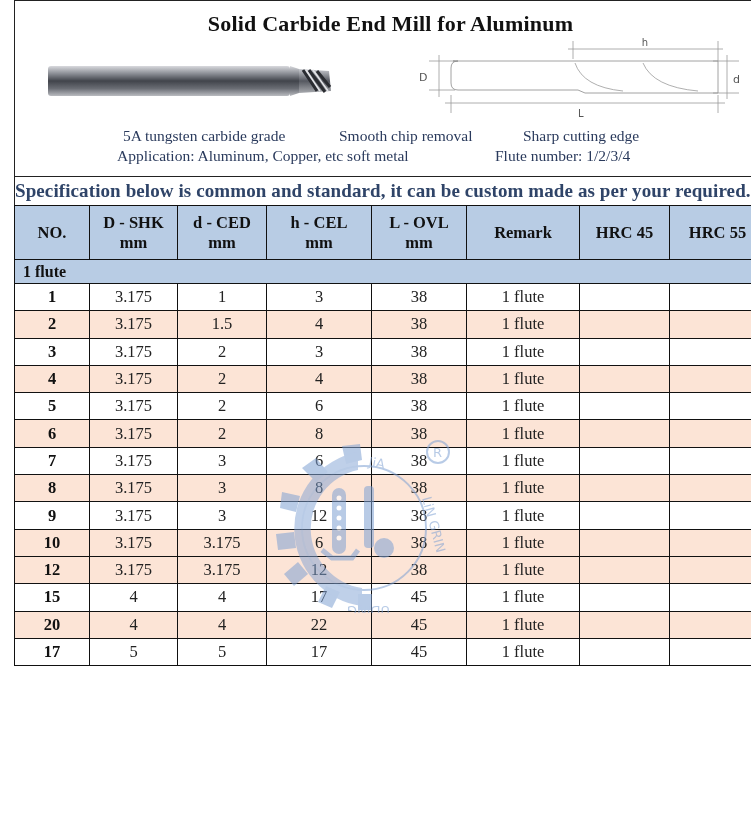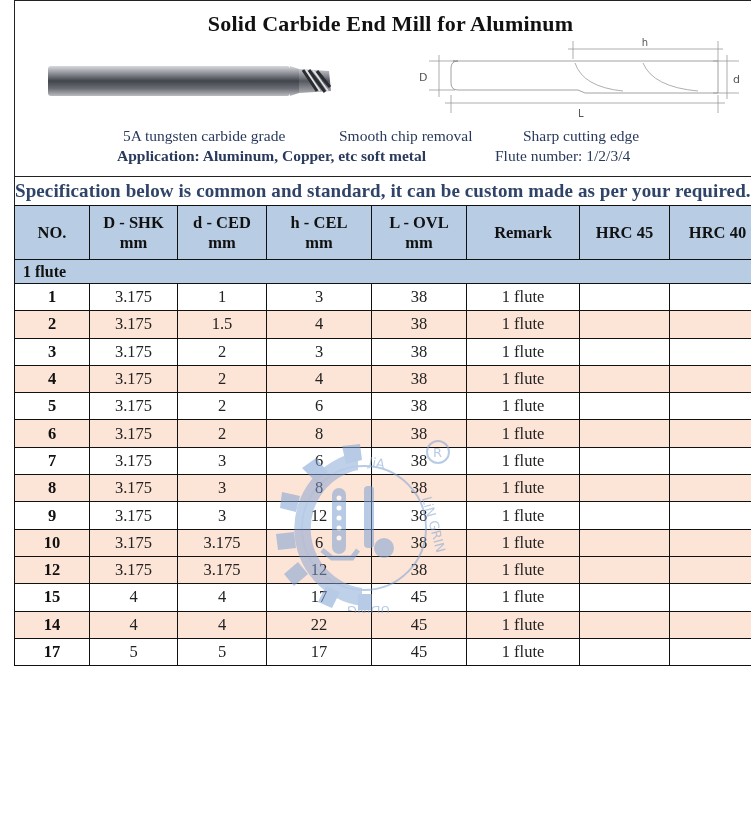--- a/index.html
+++ b/index.html
@@ -110,21 +110,21 @@
       <text x="232" y="9" font-size="10" fill="#555" text-anchor="middle">h</text>
       <text x="6" y="44" font-size="11" fill="#555">D</text>
       <text x="320" y="46" font-size="11" fill="#555">d</text>
       <text x="165" y="80" font-size="10" fill="#555">L</text>
     </svg>
 
     <div class="features">
       <span class="feat" style="left:108px; top:0;text-align:right;">5A tungsten carbide grade</span>
       <span class="feat" style="left:324px; top:0;text-align:right;">Smooth chip removal</span>
       <span class="feat" style="left:508px; top:0;">Sharp cutting edge</span>
-      <span class="feat" style="left:102px; top:20px;font-weight:bold;">Application: Aluminum, Copper, etc soft metal</span>
+      <span class="feat" style="left:102px; top:20px;">Application: Aluminum, Copper, etc soft metal</span>
       <span class="feat" style="left:480px; top:20px;font-family:Liberation Serif, serif;">Flute number: 1/2/3/4</span>
     </div>
   </div>
 
   <div class="spec-note">Specification below is common and standard, it can be custom made as per your required.</div>
 
   <table class="spec">
     <colgroup>
       <col style="width:75px">
         <col style="width:88px">
@@ -137,21 +137,21 @@
     </colgroup>
     <thead>
       <tr>
         <th><span>NO.</span></th>
         <th><span>D - SHK</span><br><span>mm</span></th>
         <th><span>d - CED</span><br><span>mm</span></th>
         <th><span>h - CEL</span><br><span>mm</span></th>
         <th><span>L - OVL</span><br><span>mm</span></th>
         <th><span>Remark</span></th>
         <th><span>HRC 45</span></th>
-        <th><span>HRC 40</span></th>
+        <th><span>HRC 55</span></th>
       </tr>
     </thead>
     <tbody id="tbody">
       <tr class="group-row">
         <td colspan="8">1 flute</td>
       </tr>
     <tr class="data odd">
           <td class="no">1</td>
           <td>3.175</td>
           <td>1</td>
@@ -265,21 +265,21 @@
           <td class="no">15</td>
           <td>4</td>
           <td>4</td>
           <td>17</td>
           <td>45</td>
           <td>1 flute</td>
           <td></td>
           <td></td>
         </tr>
         <tr class="data even">
-          <td class="no">14</td>
+          <td class="no">20</td>
           <td>4</td>
           <td>4</td>
           <td>22</td>
           <td>45</td>
           <td>1 flute</td>
           <td></td>
           <td></td>
         </tr>
         <tr class="data odd">
           <td class="no">17</td>

